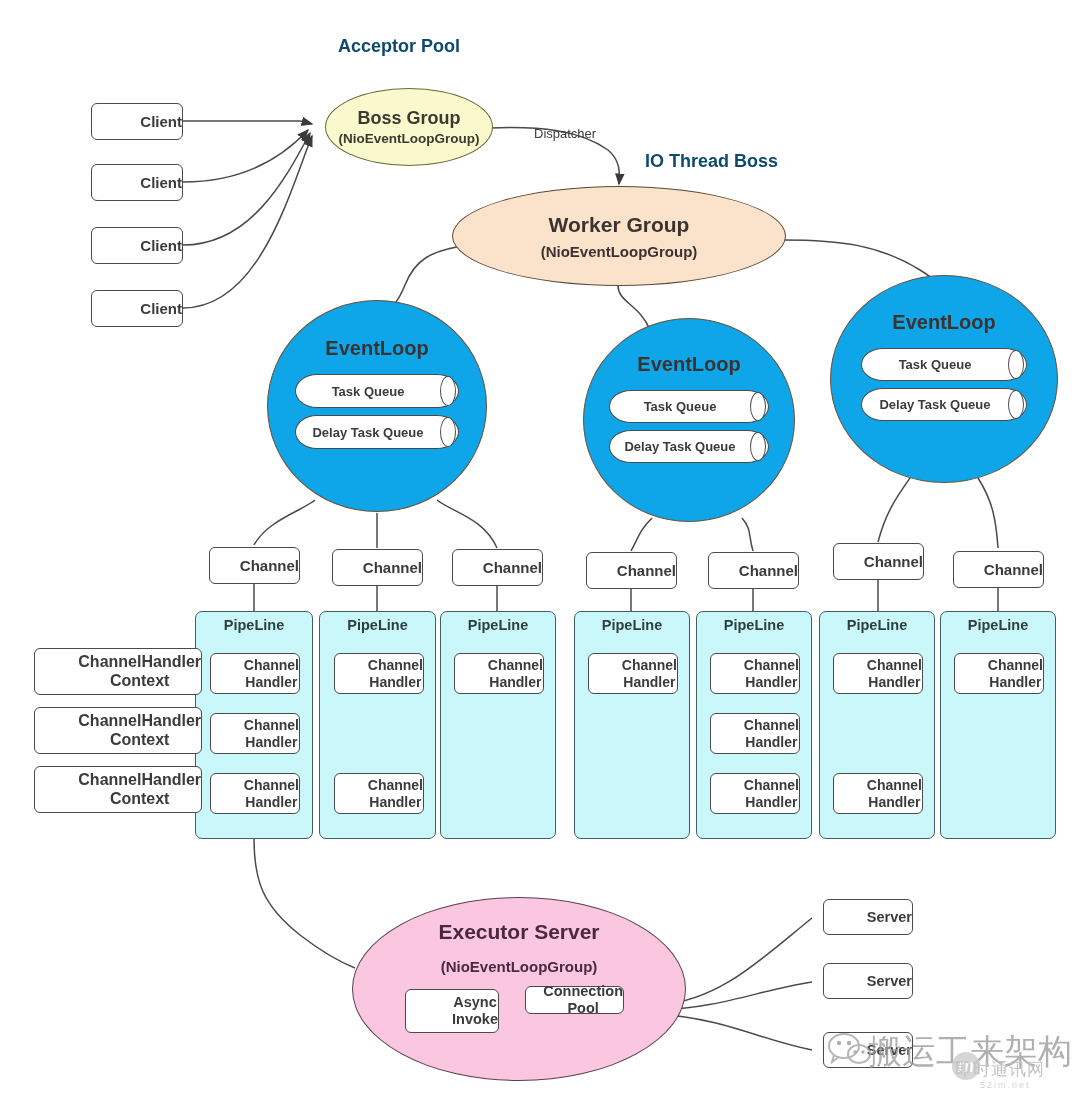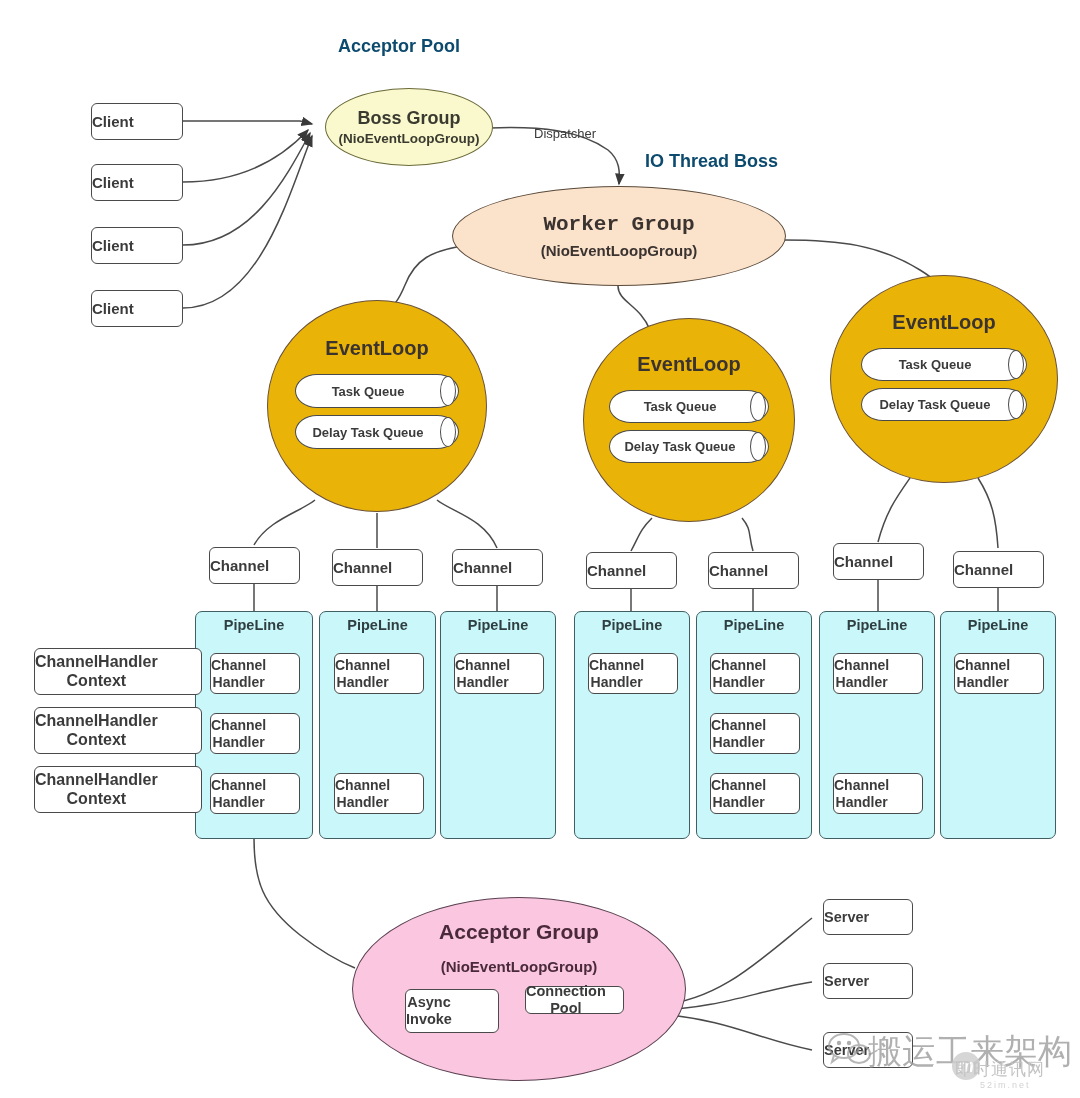--- a/index.html
+++ b/index.html
@@ -16,21 +16,21 @@
   }
   svg#wires{
     position:absolute;left:0;top:0;width:1080px;height:1098px;
     pointer-events:none;
   }
   .node{
     position:absolute;
     box-sizing:border-box;
     display:flex;
     align-items:center;
-    justify-content:flex-start;
+    justify-content:flex-end;
     text-align:center;
     line-height:1.15;
   }
   
   .rbox{
     background:#ffffff;
     border:1.6px solid #4a4a4a;
     border-radius:6px;
     font-weight:bold;
     color:#3b3b3b;
@@ -83,25 +83,25 @@
     justify-content:center;
   }
   #boss .ell-title{ font-size:18px; color:#3a3a30; }
   #boss .ell-sub{ font-size:13.5px; color:#3a3a30; margin-top:2px; }
 
   #worker{
     left:452px; top:186px; width:334px; height:100px;
     background:#fbe2cb;
     justify-content:center;
   }
-  #worker .ell-title{ font-size:21px; color:#3a3330;font-family:Liberation Mono, monospace; }
+  #worker .ell-title{ font-size:21px; color:#3a3330; }
   #worker .ell-sub{ font-size:15px; color:#3a3330; margin-top:6px; }
 
   .eventloop{
-    background:#eab308;
+    background:#0ea5e9;
     border-color:#6a5238;
     justify-content:flex-start;
   }
   .el-title{ font-size:20px; font-weight:bold; color:#3a3330; }
 
   
   .queue{
     position:relative;
     box-sizing:border-box;
     background:#ffffff;
@@ -371,21 +371,21 @@
   <div class="pipeline" style="left:940px; top:611px; width:116px; height:228px;">
     <div class="pipeline-label">PipeLine</div>
     <div class="node rbox handler" style="left:13px; top:41px; width:90px; height:41px;">Channel<br>Handler</div>
   </div>
 
   <div class="node rbox chctx" style="left:34px; top:648px; width:168px; height:47px;">ChannelHandler<br>Context</div>
   <div class="node rbox chctx" style="left:34px; top:707px; width:168px; height:47px;">ChannelHandler<br>Context</div>
   <div class="node rbox chctx" style="left:34px; top:766px; width:168px; height:47px;">ChannelHandler<br>Context</div>
 
   <div class="ellipse" id="executor">
-    <div class="ell-title">Acceptor Group</div>
+    <div class="ell-title">Executor Server</div>
     <div class="ell-sub">(NioEventLoopGroup)</div>
   </div>
   <div class="node rbox execbox" style="left:405px; top:989px; width:94px; height:44px;">Async<br>Invoke</div>
   <div class="node rbox execbox" style="left:525px; top:986px; width:99px; height:28px;">Connection<br>Pool</div>
 
   <div class="node rbox server" style="left:812px; top:899px; width:90px; height:36px;">
     <span>Server</span>
   </div>
   <div class="node rbox server" style="left:812px; top:963px; width:90px; height:36px;">
     <span>Server</span>

